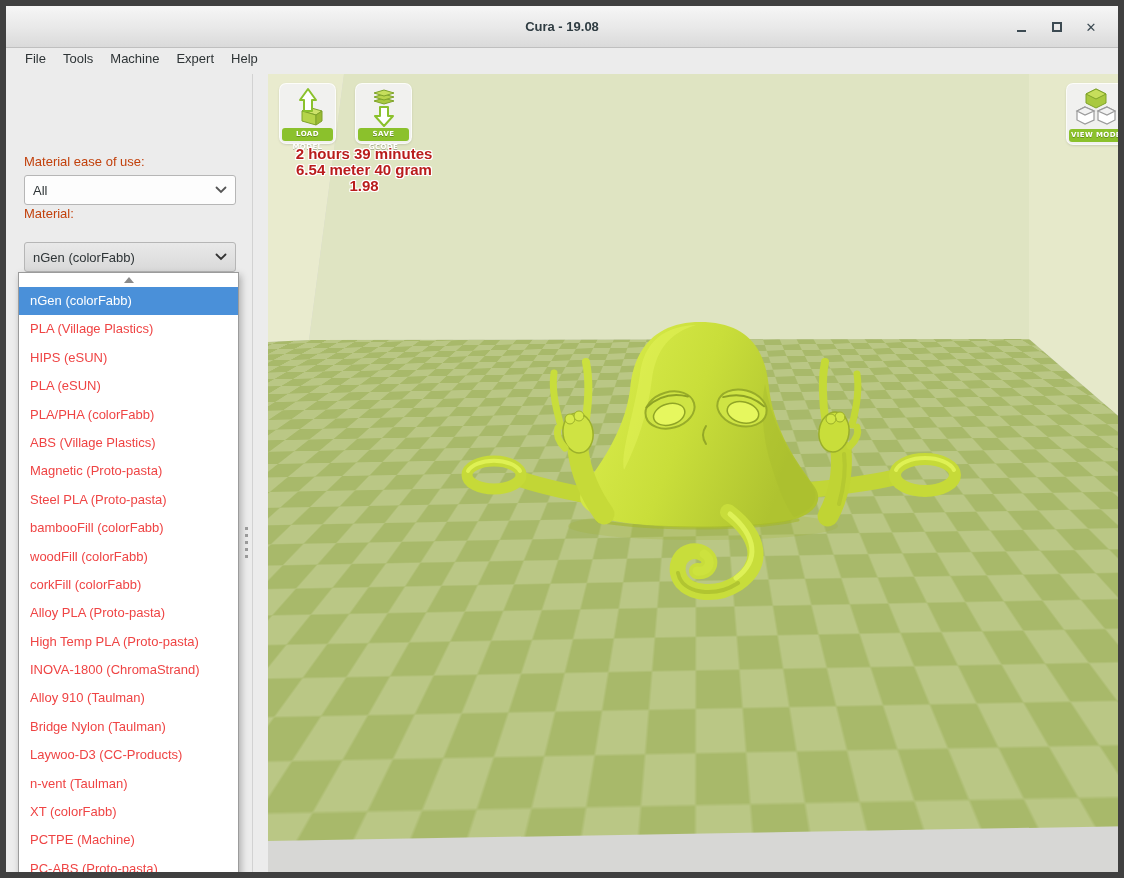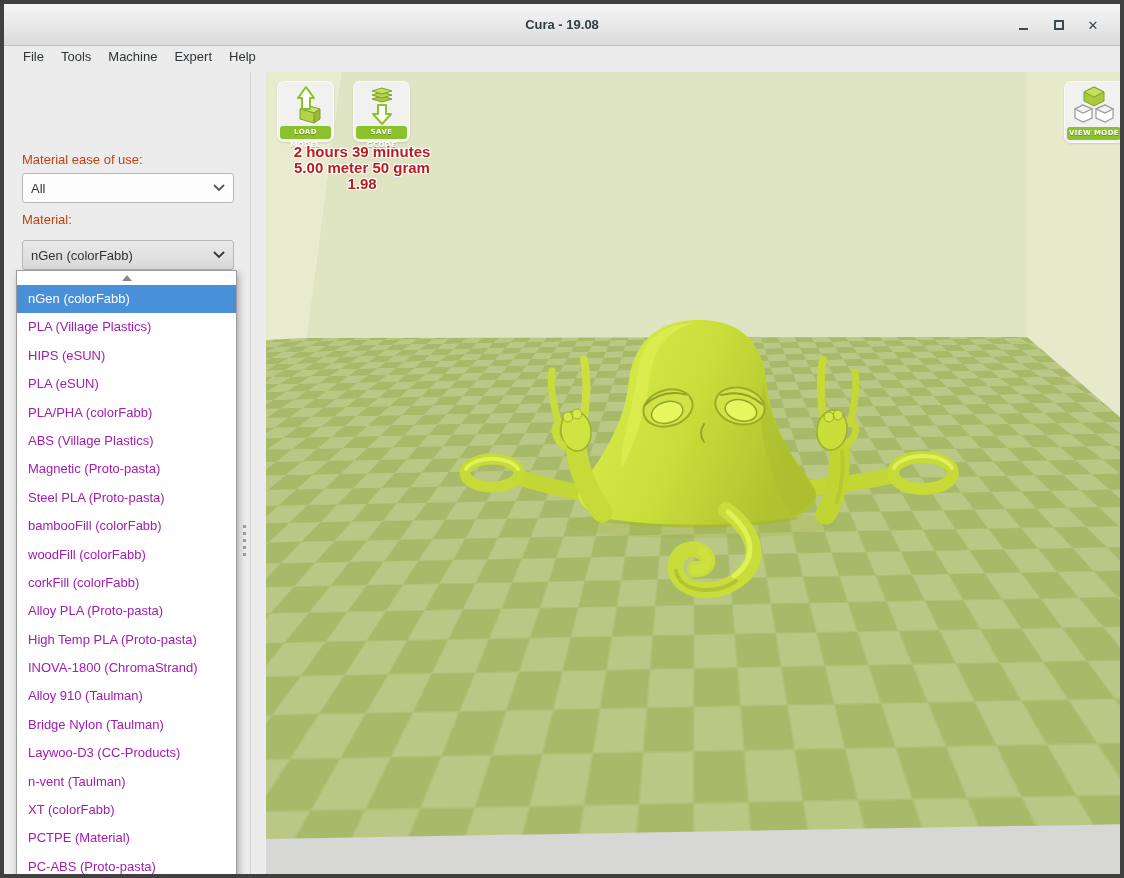--- a/index.html
+++ b/index.html
@@ -1,47 +1,47 @@
 <!DOCTYPE html>
 <html><head>
 <meta charset="utf-8">
 <style>
   * { margin:0; padding:0; box-sizing:border-box; }
   html,body { width:1124px; height:878px; background:#d7d7d5; font-family:"Liberation Sans","DejaVu Sans",sans-serif; }
-  #window { position:absolute; left:0; top:0; width:1124px; height:878px; background:#ececec; border:4px solid #404040; overflow:hidden; }
+  #window { position:absolute; left:0; top:0; width:1124px; height:878px; background:#ececec; border:6px solid #404040; overflow:hidden; }
 
   
   #titlebar { position:absolute; left:0; top:0; width:100%; height:42px;
     background:linear-gradient(#f6f6f6,#e8e8e8 55%,#dadada); border-bottom:1px solid #bfbfbf; }
   #title { position:absolute; left:0; right:0; top:13px; text-align:center; font-size:13px; font-weight:bold; color:#2f3c42; }
   .winbtn { position:absolute; top:11px; width:22px; height:20px; cursor:default; display:flex; align-items:center; justify-content:center; }
   #btn-min { right:86px; } #btn-max { right:50px; } #btn-close { right:16px; }
   .min-glyph { width:9px; height:2px; background:#3c4a52; margin-top:8px; }
   .max-glyph { width:10px; height:10px; border:2px solid #3c4a52; }
   .close-glyph { color:#3c4a52; font-size:13px; font-weight:bold; line-height:1; }
 
   
   #menubar { position:absolute; left:0; top:43px; width:100%; height:25px; background:#ececec; display:flex; padding-left:17px; }
   .menu-item { font-size:13px; color:#2e3436; margin-right:13px; padding:2px 2px; }
 
   
   #sidebar { position:absolute; left:0; top:68px; width:247px; bottom:0; background:#ececec; border-right:1px solid #d2d2d2; }
   .panel-label { position:absolute; left:18px; font-size:13px; color:#c2410c; }
-  #ease-label { top:80px; } #material-label { top:140px; }
+  #ease-label { top:80px; } #material-label { top:132px; }
   .combo { position:absolute; left:18px; width:212px; height:28px; background:#fdfdfd; border:1px solid #b6b6b6; border-radius:3px; display:flex; align-items:center; padding:14px 8px; font-size:13px; color:#2e3436; }
   #combo-ease { top:101px; }
   #combo-material { top:168px; background:linear-gradient(#e9e9e9,#d9d9d9); }
   .combo .val { flex:1; }
   .chev { width:12px; height:8px; }
 
   
   #dropdown { position:absolute; left:12px; top:198px; width:221px; height:720px; background:#ffffff; border:1px solid #9b9b9b; box-shadow:2px 3px 7px rgba(0,0,0,.28); }
   #scroll-up { height:14px; display:flex; align-items:center; justify-content:center; }
   #scroll-up .tri { width:0; height:0; border-left:5px solid transparent; border-right:5px solid transparent; border-bottom:6px solid #8a8a8a; }
-  .dd-item { height:28.4px; line-height:28.4px; padding-left:11px; font-size:13px; color:#a21caf; white-space:nowrap; }
+  .dd-item { height:28.4px; line-height:28.4px; padding-left:11px; font-size:13px; color:#ef4444; white-space:nowrap; }
   .dd-item.selected { background:#4a90d9; color:#ffffff; }
 
   
   #grip { position:absolute; left:237px; top:453px; width:6px; height:36px; }
   #grip i { display:block; width:3px; height:3px; background:#9a9a9a; margin:0 auto 4px auto; }
 
   
   #viewport { position:absolute; left:247px; top:68px; width:877px; height:810px; background:#d7d7d5; overflow:hidden;margin-left:15px; }
   #room, #model { position:absolute; left:0; top:0; }
   #floor-clip { position:absolute; left:0; top:0; width:870px; height:810px;
@@ -134,21 +134,21 @@
           <div class="dd-item">woodFill (colorFabb)</div>
           <div class="dd-item">corkFill (colorFabb)</div>
           <div class="dd-item">Alloy PLA (Proto-pasta)</div>
           <div class="dd-item">High Temp PLA (Proto-pasta)</div>
           <div class="dd-item">INOVA-1800 (ChromaStrand)</div>
           <div class="dd-item">Alloy 910 (Taulman)</div>
           <div class="dd-item">Bridge Nylon (Taulman)</div>
           <div class="dd-item">Laywoo-D3 (CC-Products)</div>
           <div class="dd-item">n-vent (Taulman)</div>
           <div class="dd-item">XT (colorFabb)</div>
-          <div class="dd-item">PCTPE (Material)</div>
+          <div class="dd-item">PCTPE (Machine)</div>
           <div class="dd-item">PC-ABS (Proto-pasta)</div>
         </div>
     </div>
 
     <div id="grip">
         <i></i>
         <i></i>
         <i></i>
         <i></i>
         <i></i>
@@ -265,17 +265,17 @@
           <polygon points="11,20 20,24 11,28 3,24" fill="#f2f2f2" stroke="#9a9a9a" stroke-width="1.2"></polygon>
           <polygon points="33,20 41,24 41,33 33,37 24,33 24,24" fill="#ffffff" stroke="#9a9a9a" stroke-width="1.2"></polygon>
           <polygon points="33,20 41,24 33,28 24,24" fill="#f2f2f2" stroke="#9a9a9a" stroke-width="1.2"></polygon>
         </svg>
       </div>
       <div class="tool-label">VIEW MODE</div>
     </div>
 
     <div id="stats">
       <div>2 hours 39 minutes</div>
-      <div>5.00 meter 50 gram</div>
+      <div>6.54 meter 40 gram</div>
       <div>1.98</div>
     </div>
   </div>
 </div>
 
 </body></html>

